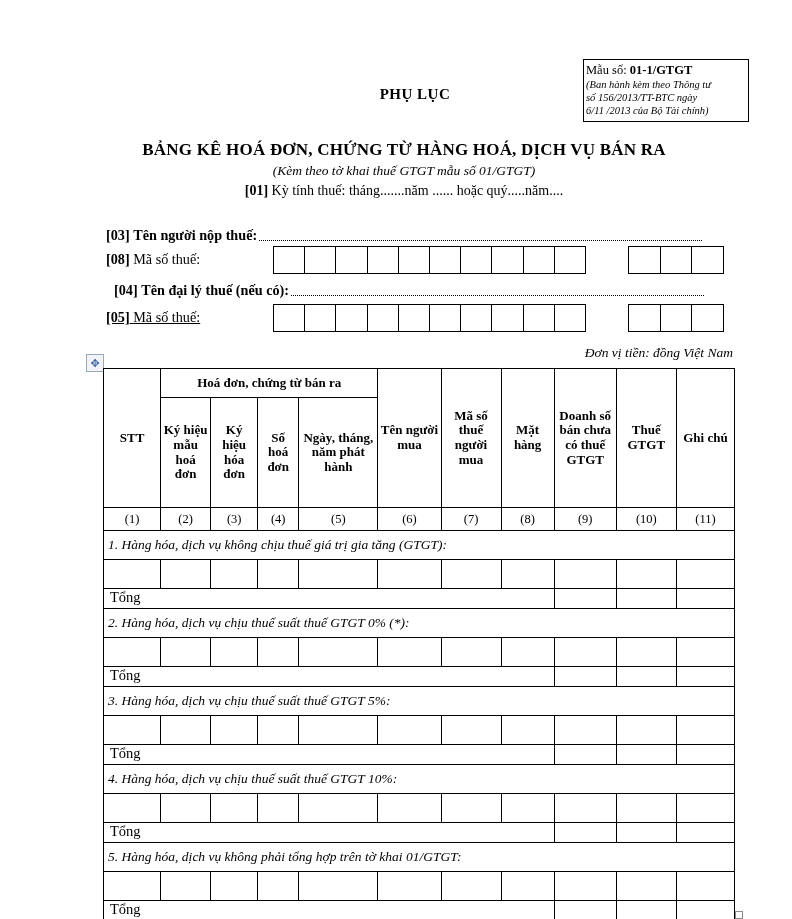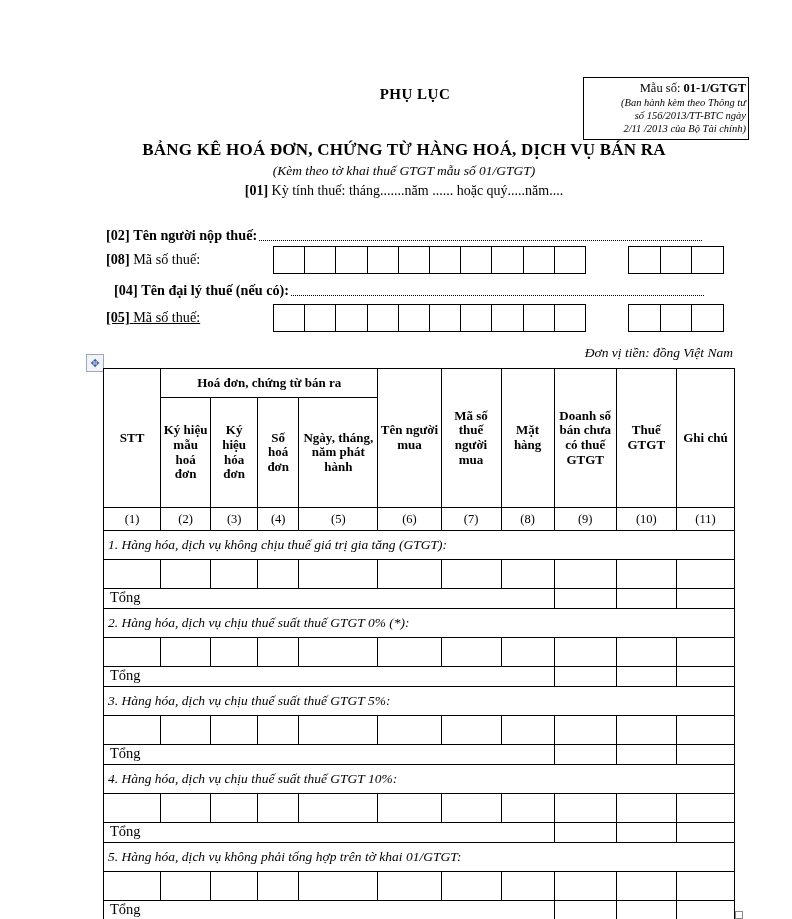--- a/index.html
+++ b/index.html
@@ -1,20 +1,20 @@
 <!DOCTYPE html>
 <html><head>
 <meta charset="utf-8">
 <style>
   html,body{margin:0;padding:0;}
   body{width:792px;height:919px;background:#fff;font-family:"Liberation Serif","DejaVu Serif",serif;color:#000;}
   .page{position:relative;width:792px;height:919px;overflow:hidden;background:#fff;}
 
   
-  .form-number-box{position:absolute;left:583px;top:77px;width:160px;border:1.4px solid #000;text-align:right;padding:3px 2px 4px 2px;background:#fff;}
+  .form-number-box{position:absolute;left:583px;top:59px;width:160px;border:1.4px solid #000;text-align:left;padding:3px 2px 4px 2px;background:#fff;}
   .form-number-line{font-size:12.5px;}
   .form-number-code{font-weight:bold;}
   .form-number-issued{font-style:italic;font-size:10.5px;line-height:13px;}
 
   .phu-luc{position:absolute;left:30px;top:86px;width:770px;text-align:center;font-weight:bold;font-size:15px;letter-spacing:.5px;}
   .title-wrap{position:absolute;left:0;top:140px;width:808px;text-align:center;}
   .main-title{font-weight:bold;font-size:17px;letter-spacing:.2px;}
   .subtitle{font-style:italic;font-size:13.5px;margin-top:3px;}
   .period-line{font-size:14px;margin-top:4px;}
   .b{font-weight:bold;}
@@ -61,36 +61,36 @@
 
 <div class="page">
 
   <div class="form-number-box">
     <div class="form-number-line">
       <span>Mẫu số:</span>
       <span class="form-number-code">01-1/GTGT</span>
     </div>
     <div class="form-number-issued">(Ban hành kèm theo Thông tư</div>
     <div class="form-number-issued">số 156/2013/TT-BTC ngày</div>
-    <div class="form-number-issued">2/11 /2013 của Bộ Tài chính)</div>
+    <div class="form-number-issued">6/11 /2013 của Bộ Tài chính)</div>
   </div>
 
   <div class="phu-luc">PHỤ LỤC</div>
 
   <div class="title-wrap">
     <div class="main-title">BẢNG KÊ HOÁ ĐƠN, CHỨNG TỪ HÀNG HOÁ, DỊCH VỤ BÁN RA</div>
     <div class="subtitle">(Kèm theo tờ khai thuế GTGT mẫu số 01/GTGT)</div>
     <div class="period-line">
       <span class="b">[01]</span>
       <span>Kỳ tính thuế: tháng.......năm ......  hoặc quý.....năm....</span>
     </div>
   </div>
 
   <div class="field-row fl-02">
-    <span class="b" style="white-space:nowrap"><span>[02]</span>&nbsp;<span>Tên người nộp thuế:</span></span>
+    <span class="b" style="white-space:nowrap"><span>[03]</span>&nbsp;<span>Tên người nộp thuế:</span></span>
     <span class="leader"></span>
   </div>
 
   <div class="label-03">
     <span class="b">[08]</span>
     <span>Mã số thuế:</span>
   </div>
   <div class="boxes bg1a">
     <div class="bx"></div>
       <div class="bx"></div>

